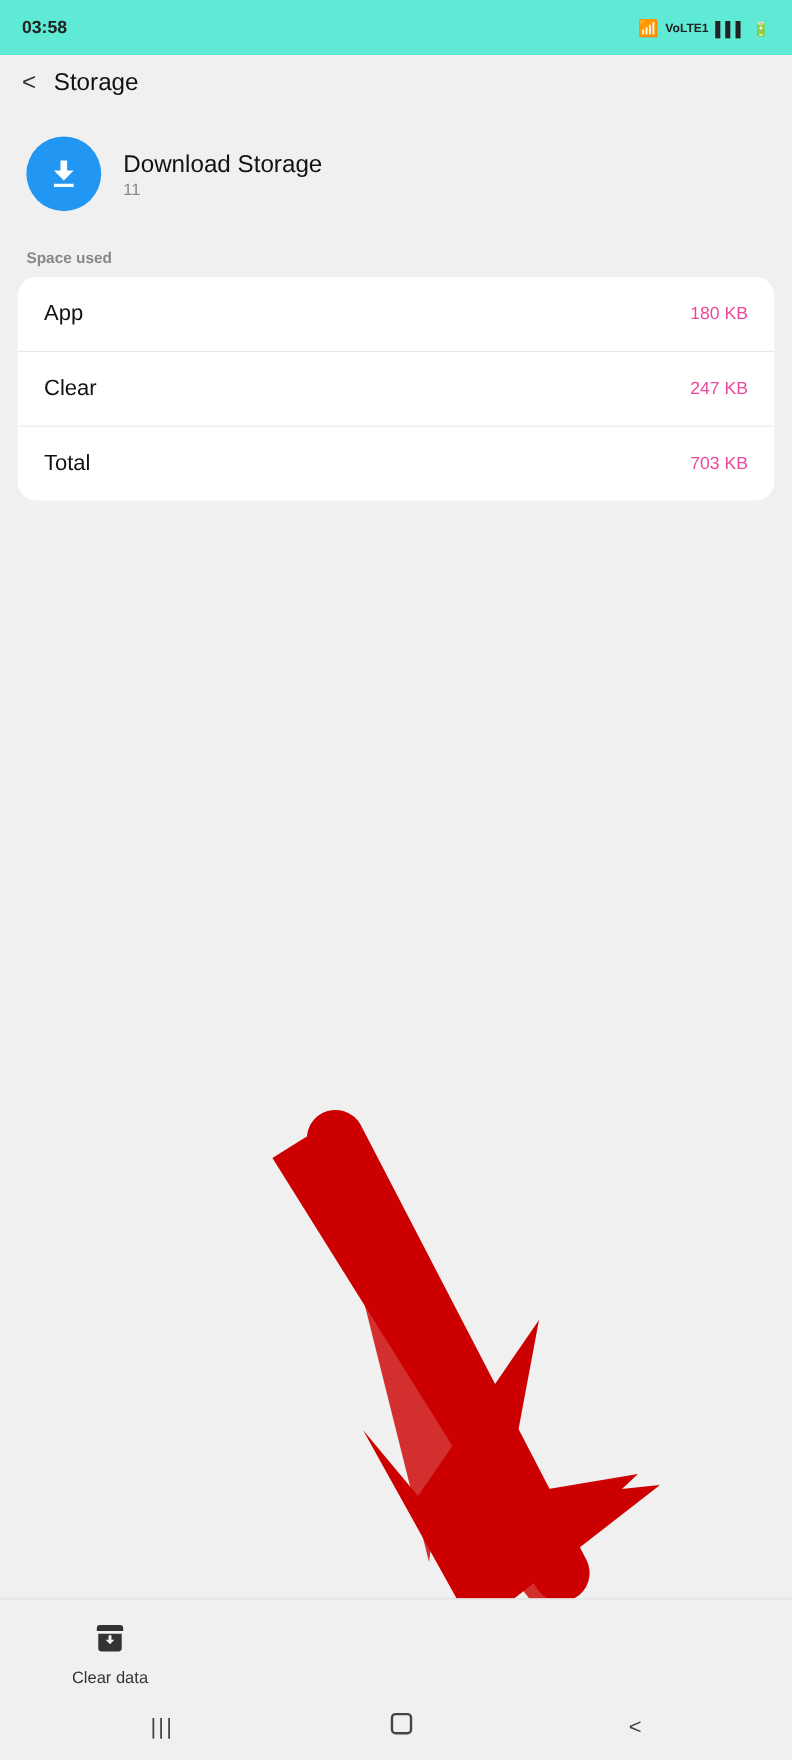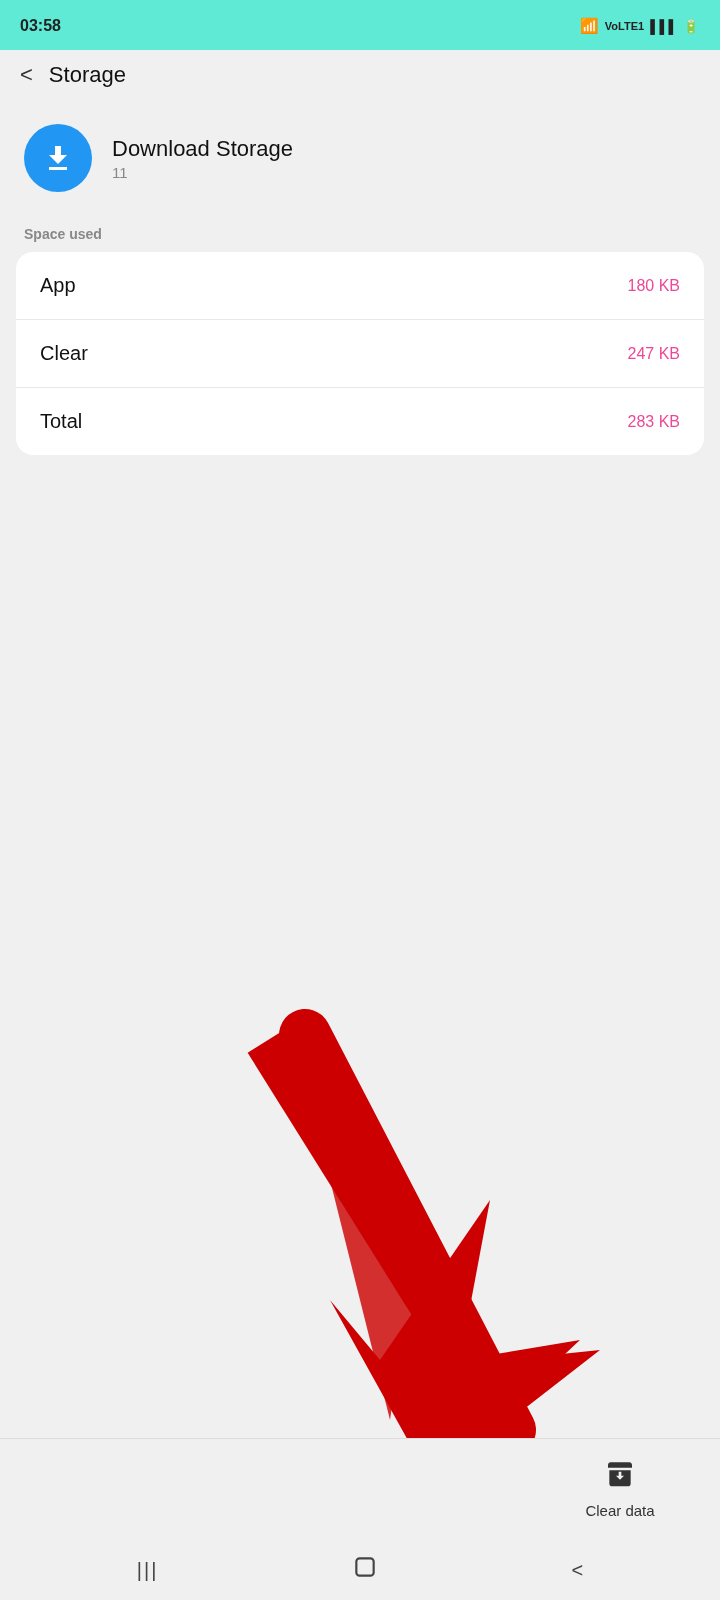--- a/index.html
+++ b/index.html
@@ -120,26 +120,26 @@
       font-weight: 400;
     }
     .storage-value {
       font-size: 16px;
       color: #ec4899;
     }
 
     
     .bottom-actions {
       position: absolute;
-      bottom: 63px;
+      bottom: 48px;
       left: 0;
       width: 100%;
       background: #f0f0f0;
       display: flex;
-      justify-content: flex-end;
+      justify-content: flex-start;
       align-items: center;
       padding: 18px 40px 18px 40px;
       border-top: 1px solid #ddd;
     }
     .action-btn {
       display: flex;
       flex-direction: column;
       align-items: center;
       gap: 6px;
       cursor: pointer;
@@ -218,21 +218,21 @@
   <div class="storage-row">
     <span class="storage-label">App</span>
     <span class="storage-value">180 KB</span>
   </div>
   <div class="storage-row">
     <span class="storage-label">Clear</span>
     <span class="storage-value">247 KB</span>
   </div>
   <div class="storage-row">
     <span class="storage-label">Total</span>
-    <span class="storage-value">283 KB</span>
+    <span class="storage-value">703 KB</span>
   </div>
 </div>
 
 <div class="arrow-svg-container">
   <svg width="720" height="1600" viewBox="0 0 720 1600" xmlns="http://www.w3.org/2000/svg">
     <polygon points="290,1020 480,1380 430,1340 540,1480 510,1490 400,1350 390,1420 290,1020" fill="#d32f2f"></polygon>
 
     <g>
       <line x1="305" y1="1035" x2="510" y2="1430" stroke="#cc0000" stroke-width="52" stroke-linecap="round"></line>
 

